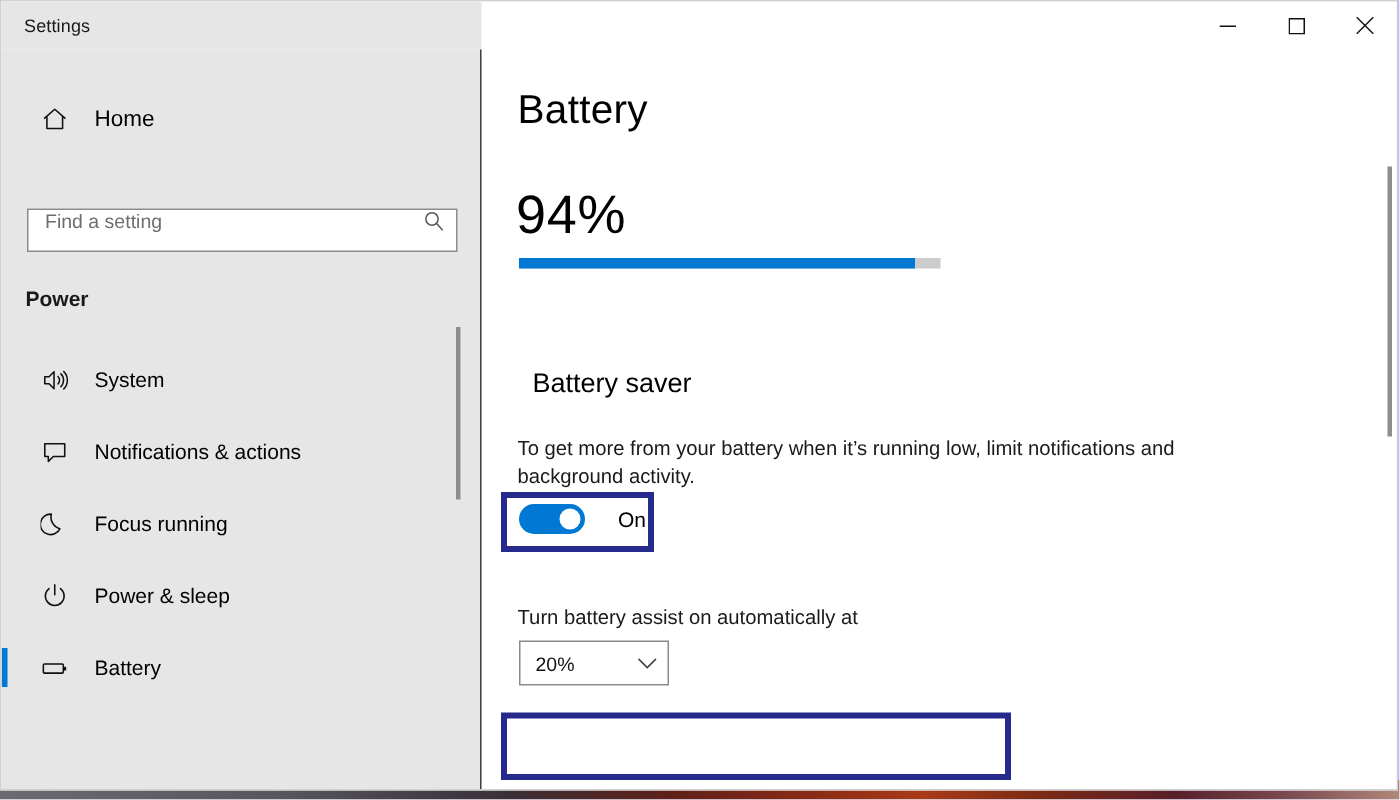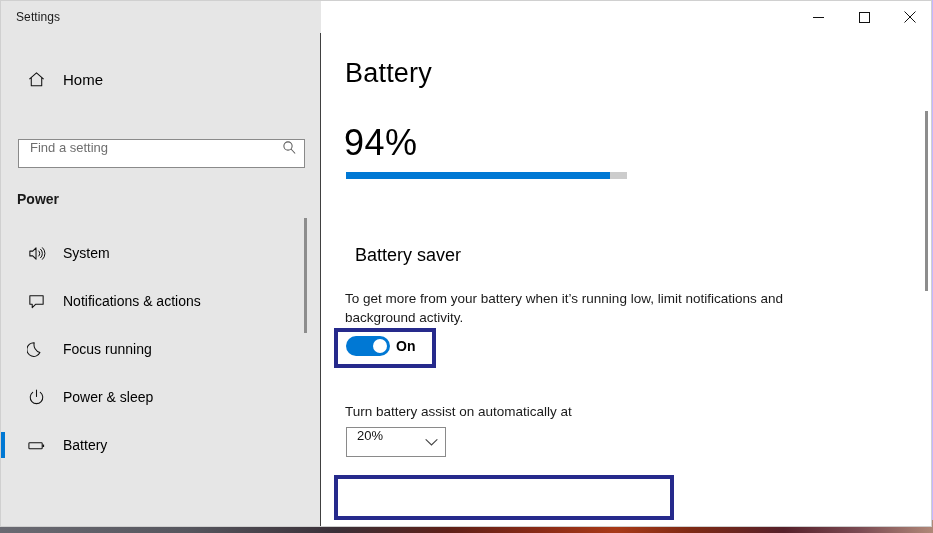--- a/index.html
+++ b/index.html
@@ -261,40 +261,40 @@
     background: #0078d4;
   }
   #toggle-knob {
     position: absolute;
     right: 3px; top: 3px;
     width: 14px; height: 14px;
     border-radius: 50%;
     background: #ffffff;
   }
   #toggle-label {
-    margin-left: 6px;
+    margin-left: 22px;
     font-size: 14px;
     color: #000000;
-    font-weight: bold;
   }
 
   #auto-label {
     position: absolute;
     left: 23px; top: 371px;
     font-size: 13.5px;
     color: #1a1a1a;
   }
 
   #threshold-select {
     position: absolute;
     left: 24px; top: 394px;
     width: 100px; height: 30px;
     border: 1px solid #8a8a8a;
     background: #ffffff;
     display: flex;
+    align-items: center;
     cursor: default;
   }
   #threshold-value {
     font-size: 13px;
     color: #111111;
     padding-left: 10px;
     flex: 1;
   }
   #threshold-caret {
     width: 28px;

